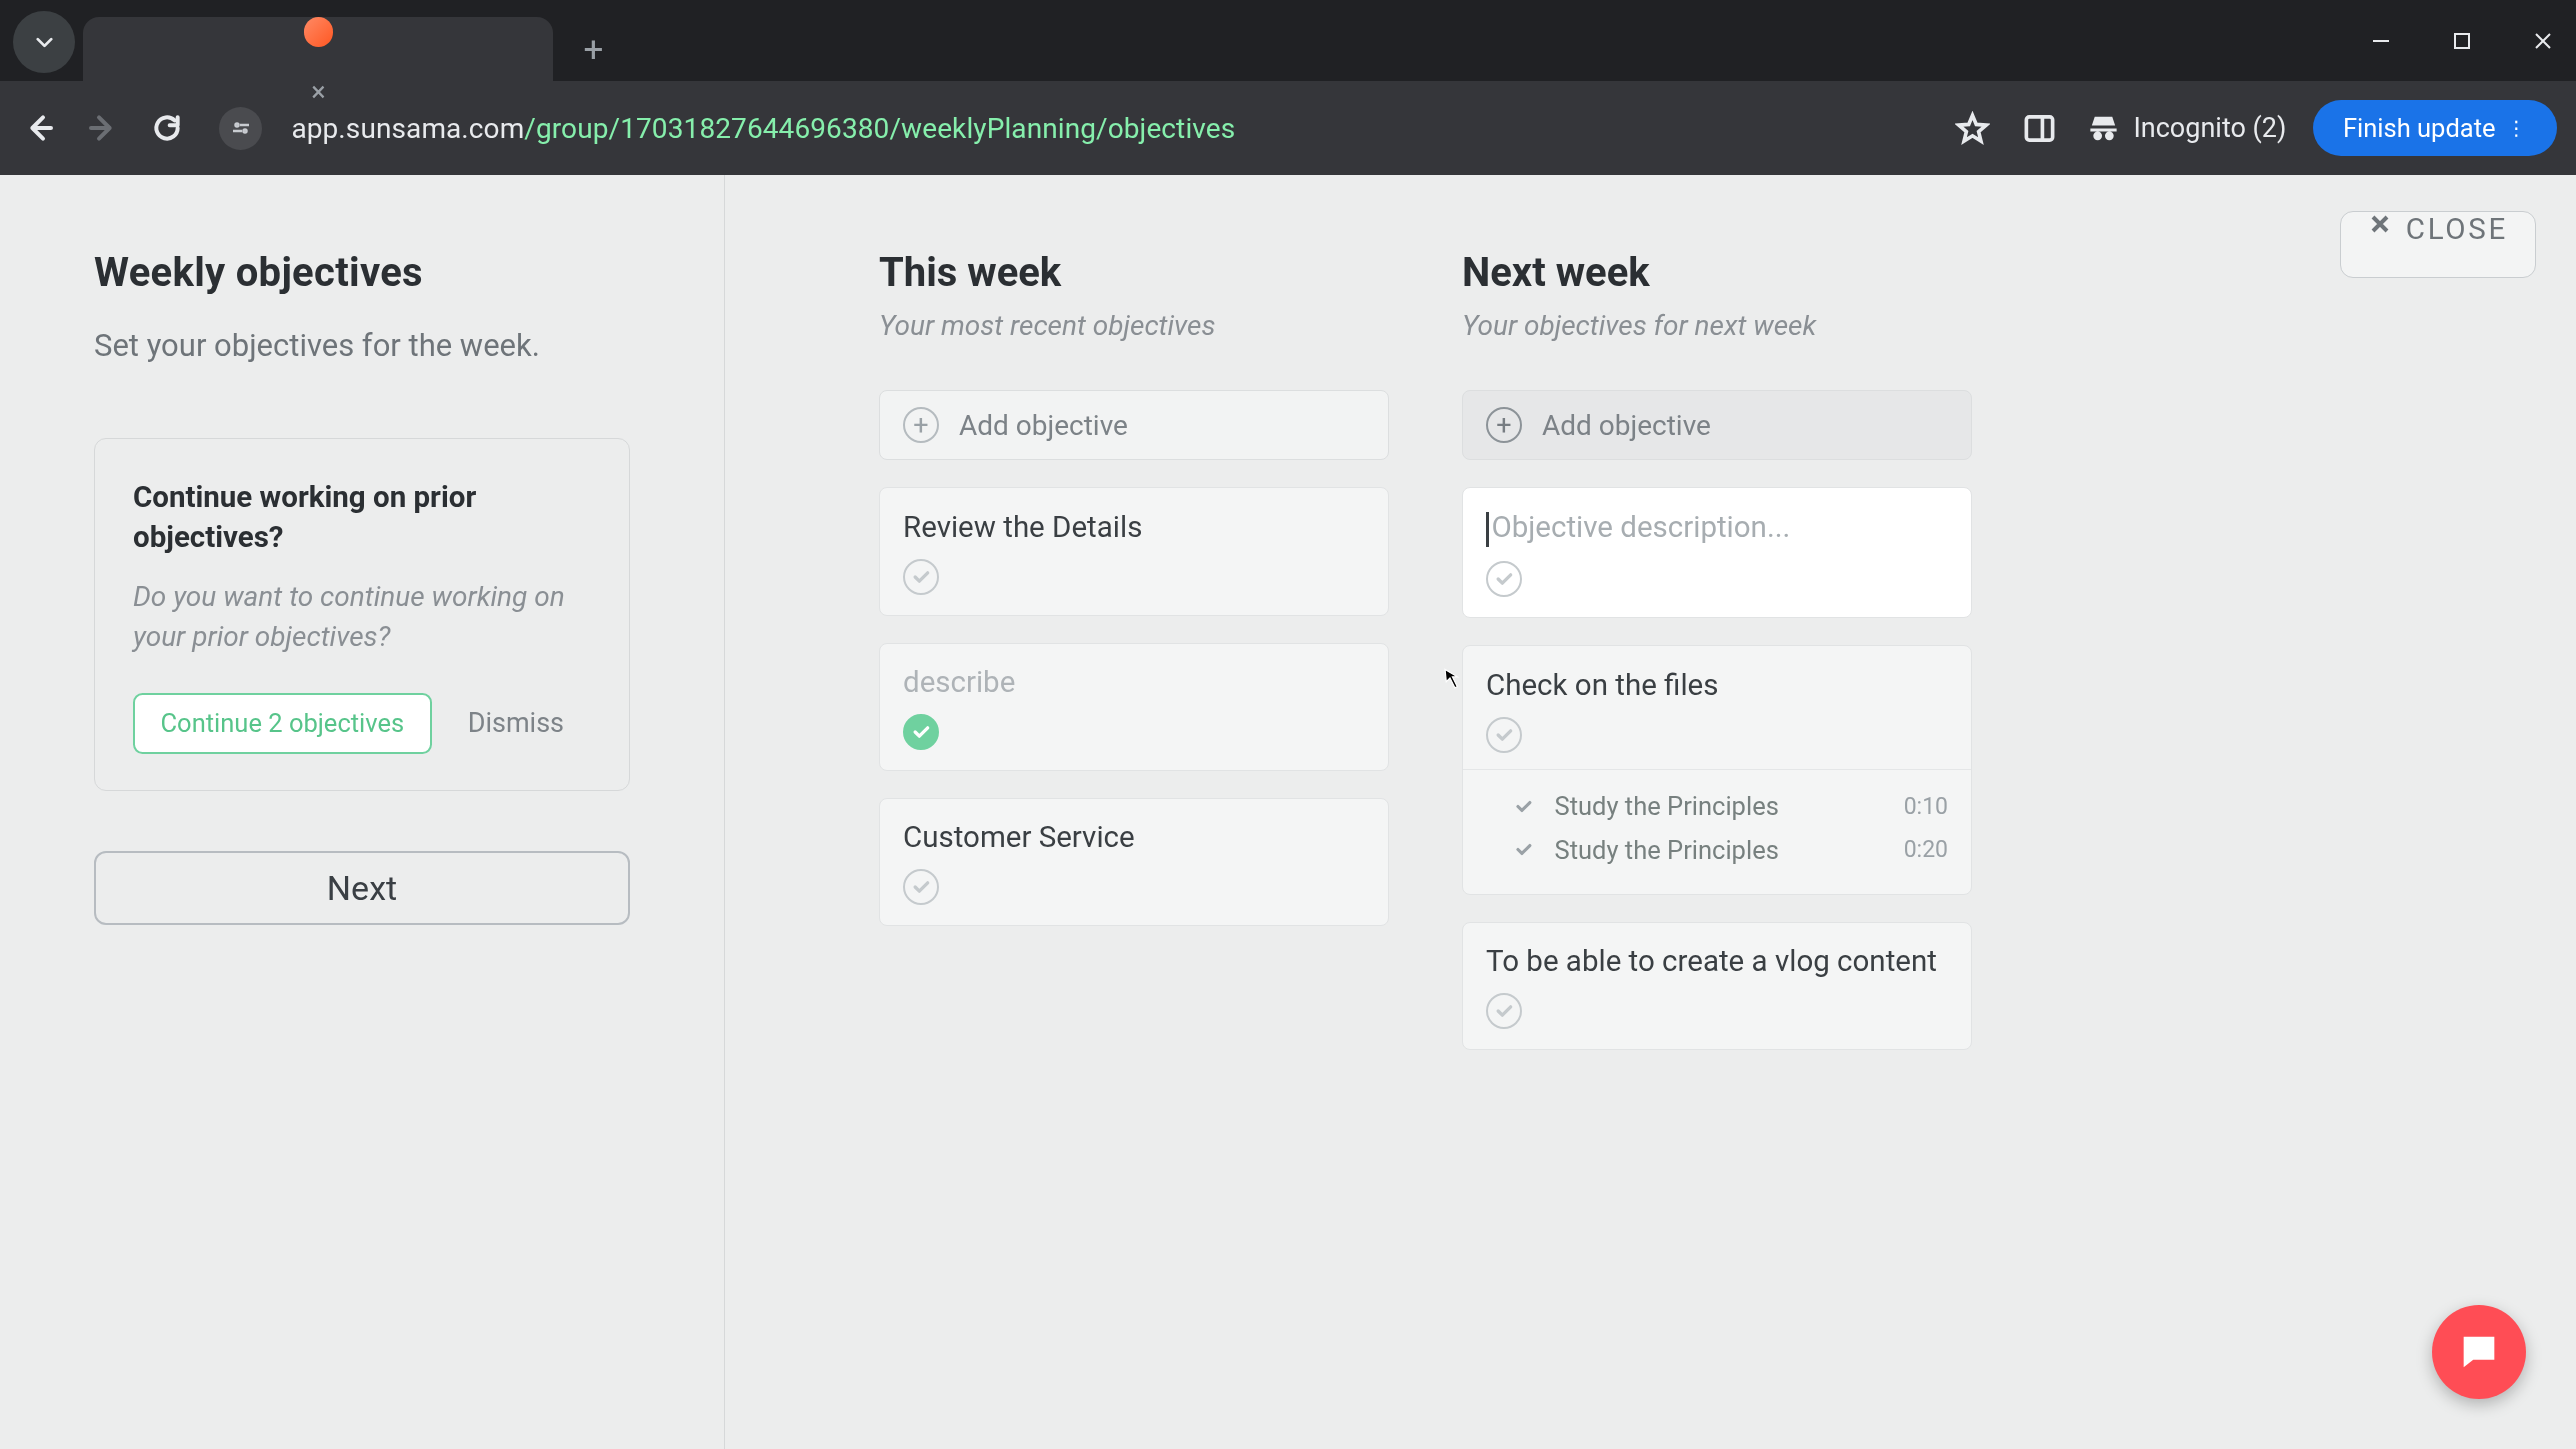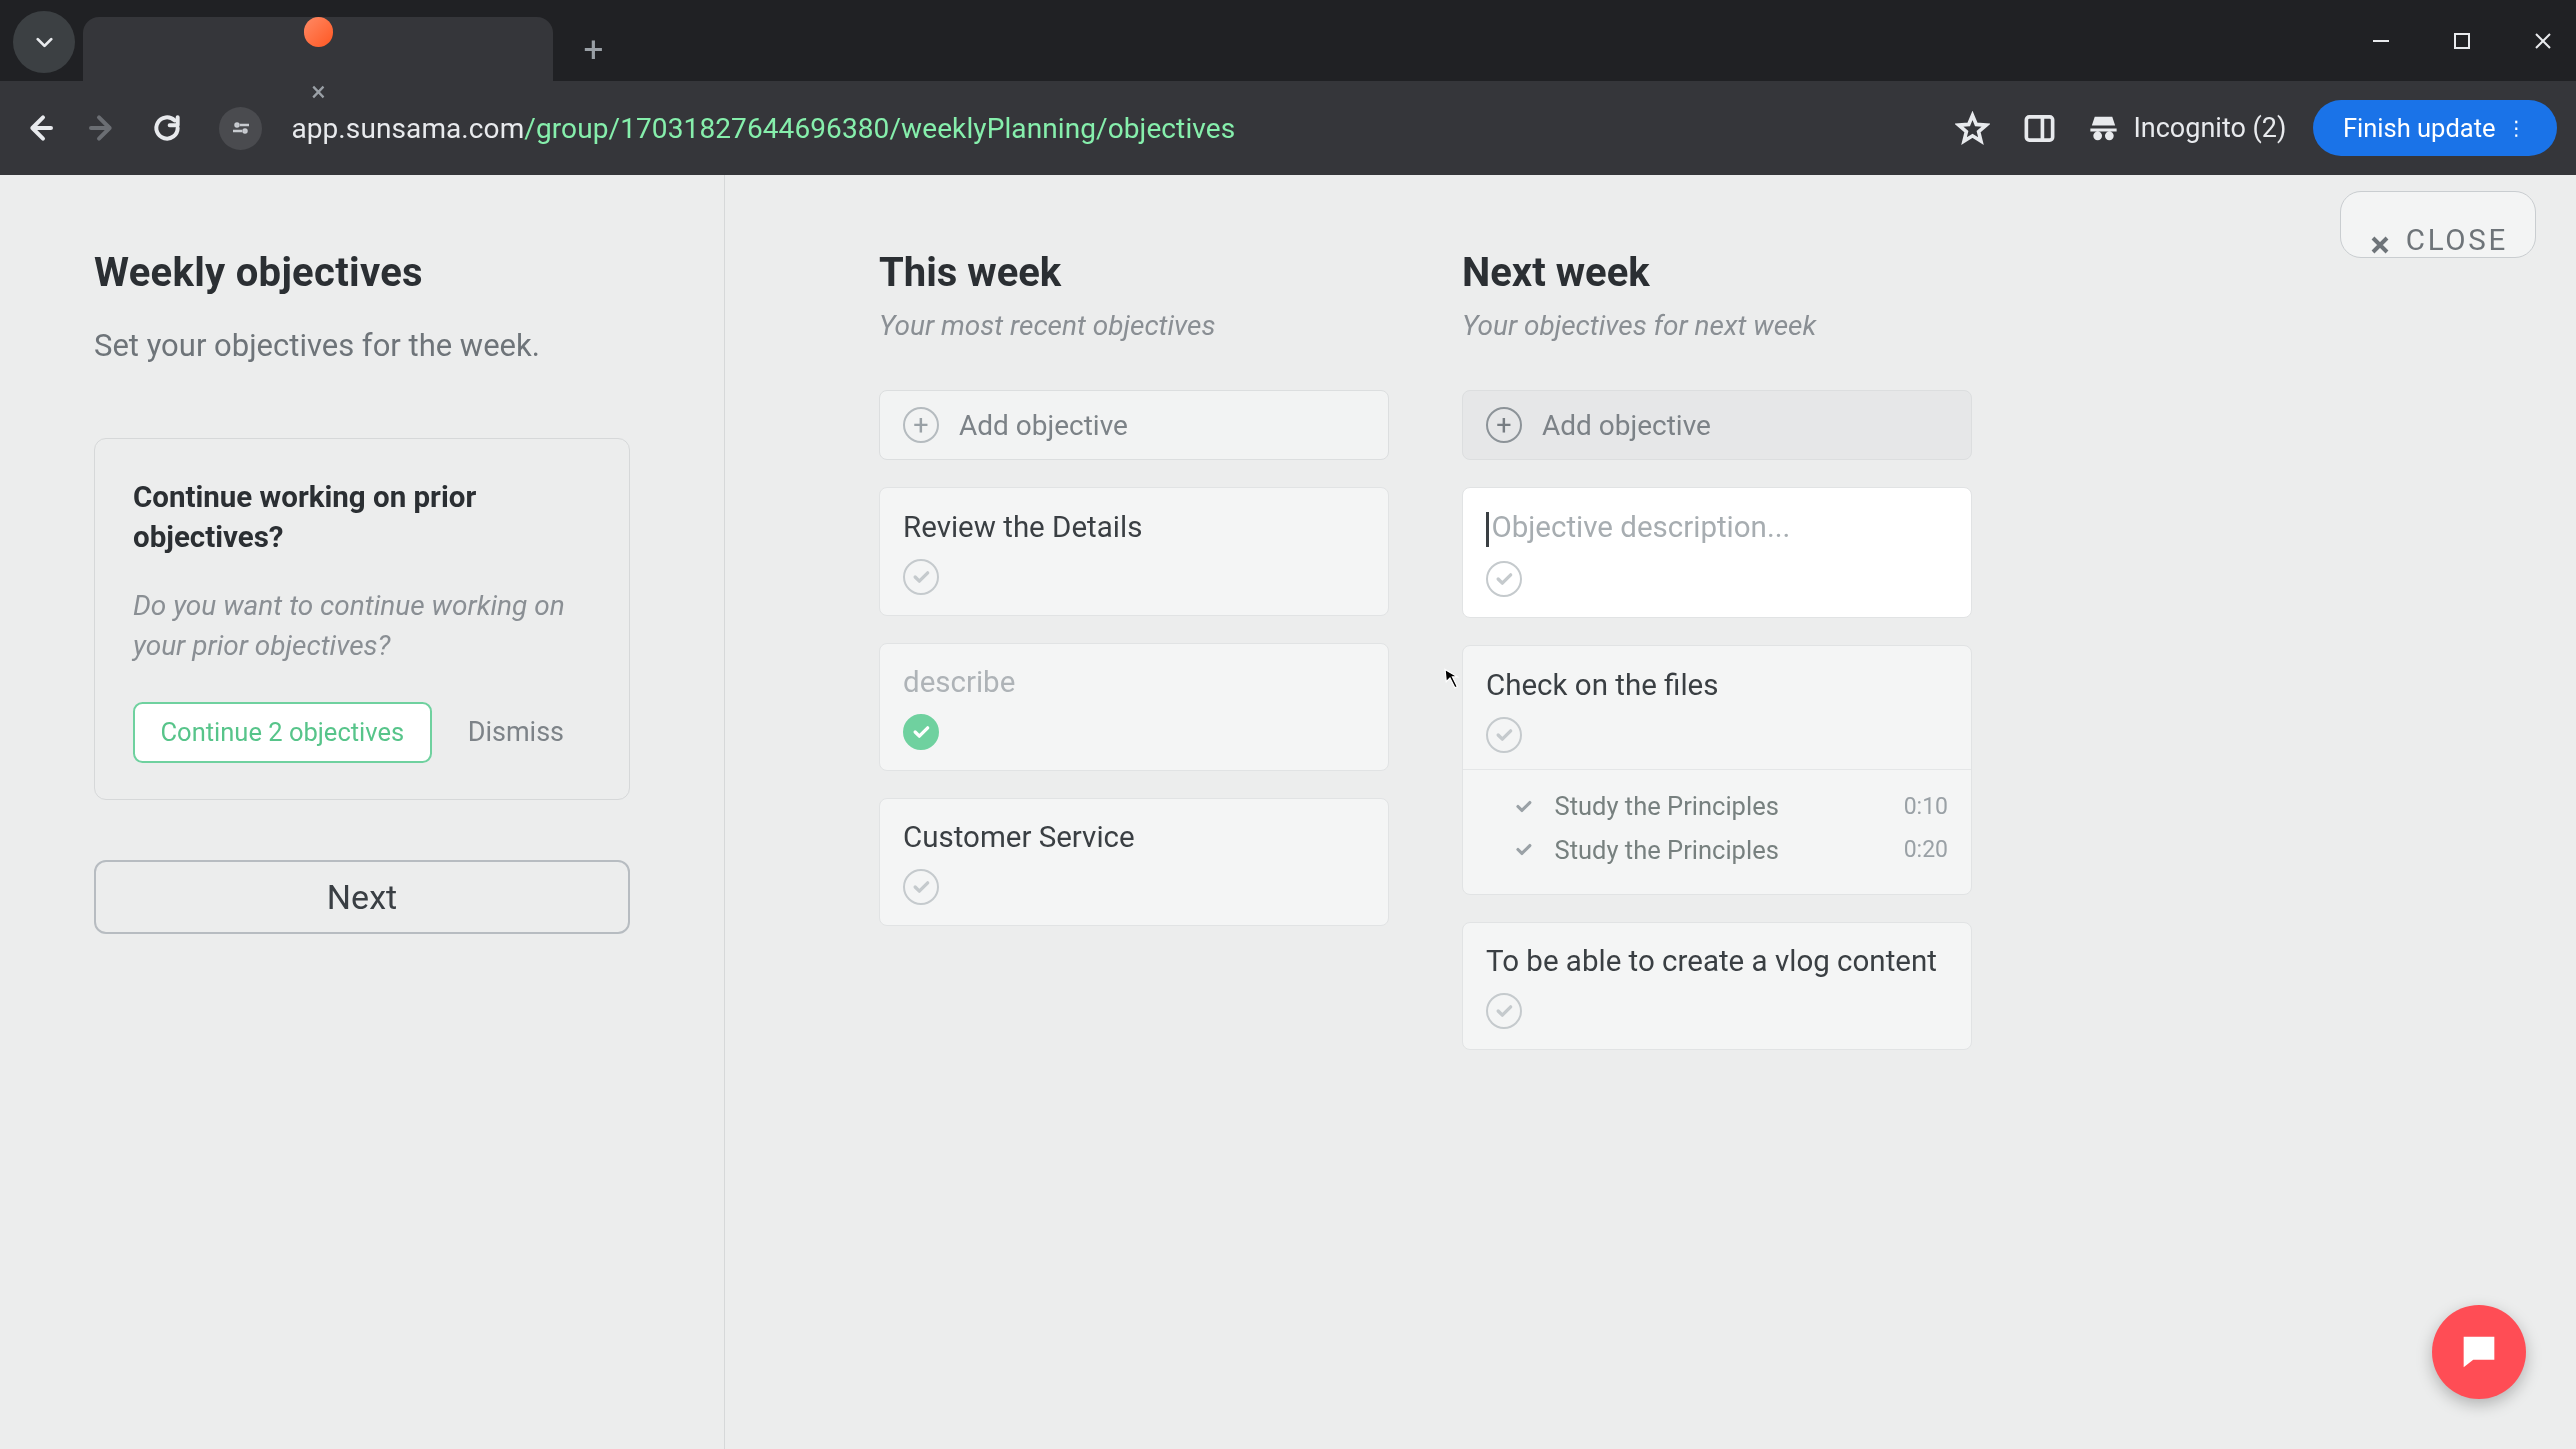--- a/index.html
+++ b/index.html
@@ -34,21 +34,21 @@
 .incognito svg { width:35px; height:35px; fill:#e8eaed; }
 .finish-update { height:56px; padding:0 29.5px; border-radius:28px; background:#1a73e8; color:#fff; font-size:25.5px; display:flex; align-items:center; gap:10.7px; }
 .finish-update .dots { font-size:20px; letter-spacing:1.3px; }
 
 
 .viewport { flex:1; background:#eceded; position:relative; display:flex; }
 .sidebar { width:725px; background:#eceded; border-right:1.3px solid #d6d8d9; padding:74px 94px 0 94px; }
 h1.sb-title { font-size:40px; font-weight:700; color:#2b2f33; letter-spacing:0.3px; margin-bottom:31px; }
 .sb-sub { font-size:31px; color:#6e7479; margin-bottom:74px; }
 .prompt-card { border:1.3px solid #d6d8d9; border-radius:12px; padding:39px 38px 36px 38px; margin-bottom:60px; }
-.prompt-card .q { font-size:29.5px; font-weight:700; color:#2b2f33; line-height:1.35; margin-bottom:28px; }
+.prompt-card .q { font-size:29.5px; font-weight:700; color:#2b2f33; line-height:1.35; margin-bottom:19px; }
 .prompt-card .d { font-size:28px; font-style:italic; color:#8a8f94; line-height:1.45; margin-bottom:35px; }
 .prompt-actions { display:flex; align-items:center; gap:36px; }
 .continue-btn { border:2px solid #6fd19f; color:#57c48a; background:#fff; border-radius:9.4px; padding:13.4px 25.5px; font-size:25.5px; }
 .dismiss-link { color:#7d8388; font-size:27px; }
 .next-btn { width:100%; height:74px; border:2px solid #b7bcc1; border-radius:12px; background:transparent; color:#3a3f44; font-size:34px; display:flex; align-items:center; justify-content:center; }
 
 .main { flex:1; display:flex; padding:74px 0 0 141px; gap:60px; position:relative; }
 .col { width:510px;margin-left:13px; }
 .col h2 { font-size:40px; font-weight:700; color:#2b2f33; margin-bottom:13.4px; }
 .col .subtitle { font-size:28px; font-style:italic; color:#8a8f94; margin-bottom:48px; }
@@ -70,21 +70,21 @@
 .check.done { background:#6fd19f; border-color:#6fd19f; }
 .check.done svg { stroke:#fff; }
 
 .subtasks { border-top:1.3px solid #e4e6e7; margin:16px -23px 0 -23px; padding:14.8px 23px 2.7px 50px; }
 .subtask-row { display:flex; align-items:center; gap:20px; padding:6.7px 0; }
 .subtask-row .mini-check { width:21.5px; height:21.5px; display:flex; align-items:center; justify-content:center; }
 .subtask-row .mini-check svg { width:19px; height:19px; stroke:#9aa1a6; stroke-width:4; fill:none; stroke-linecap:round; stroke-linejoin:round; }
 .subtask-row .name { font-size:25.5px; color:#77807f; flex:1; }
 .subtask-row .time { font-size:23px; color:#9aa1a6; }
 
-.close-btn { position:absolute; top:16px; right:40px; height:67px; border:1.3px solid #c9cdd0; border-radius:21px; background:#f3f4f4; display:flex; align-items:flex-end; gap:13.4px; padding:0 27px; color:#6e7479; font-size:29.5px; letter-spacing:2.7px; }
+.close-btn { position:absolute; top:36px; right:40px; height:67px; border:1.3px solid #c9cdd0; border-radius:13px; background:#f3f4f4; display:flex; align-items:flex-start; gap:13.4px; padding:0 27px; color:#6e7479; font-size:29.5px; letter-spacing:2.7px; }
 .close-btn svg { width:24px; height:24px; stroke:#6e7479; stroke-width:4; fill:none; }
 
 .chat-fab { position:absolute; right:50px; bottom:50px; width:94px; height:94px; border-radius:50%; background:#ff4d55; display:flex; align-items:center; justify-content:center; box-shadow:0 5.4px 16px rgba(0,0,0,.25); }
 .chat-fab svg { width:46px; height:46px; fill:#fff; }
 
 
 .cursor { position:absolute; width:29.5px; height:29.5px; left:1434px; top:492px; pointer-events:none; }
 .cursor svg { width:29.5px; height:29.5px; }
 </style>
 </head>

